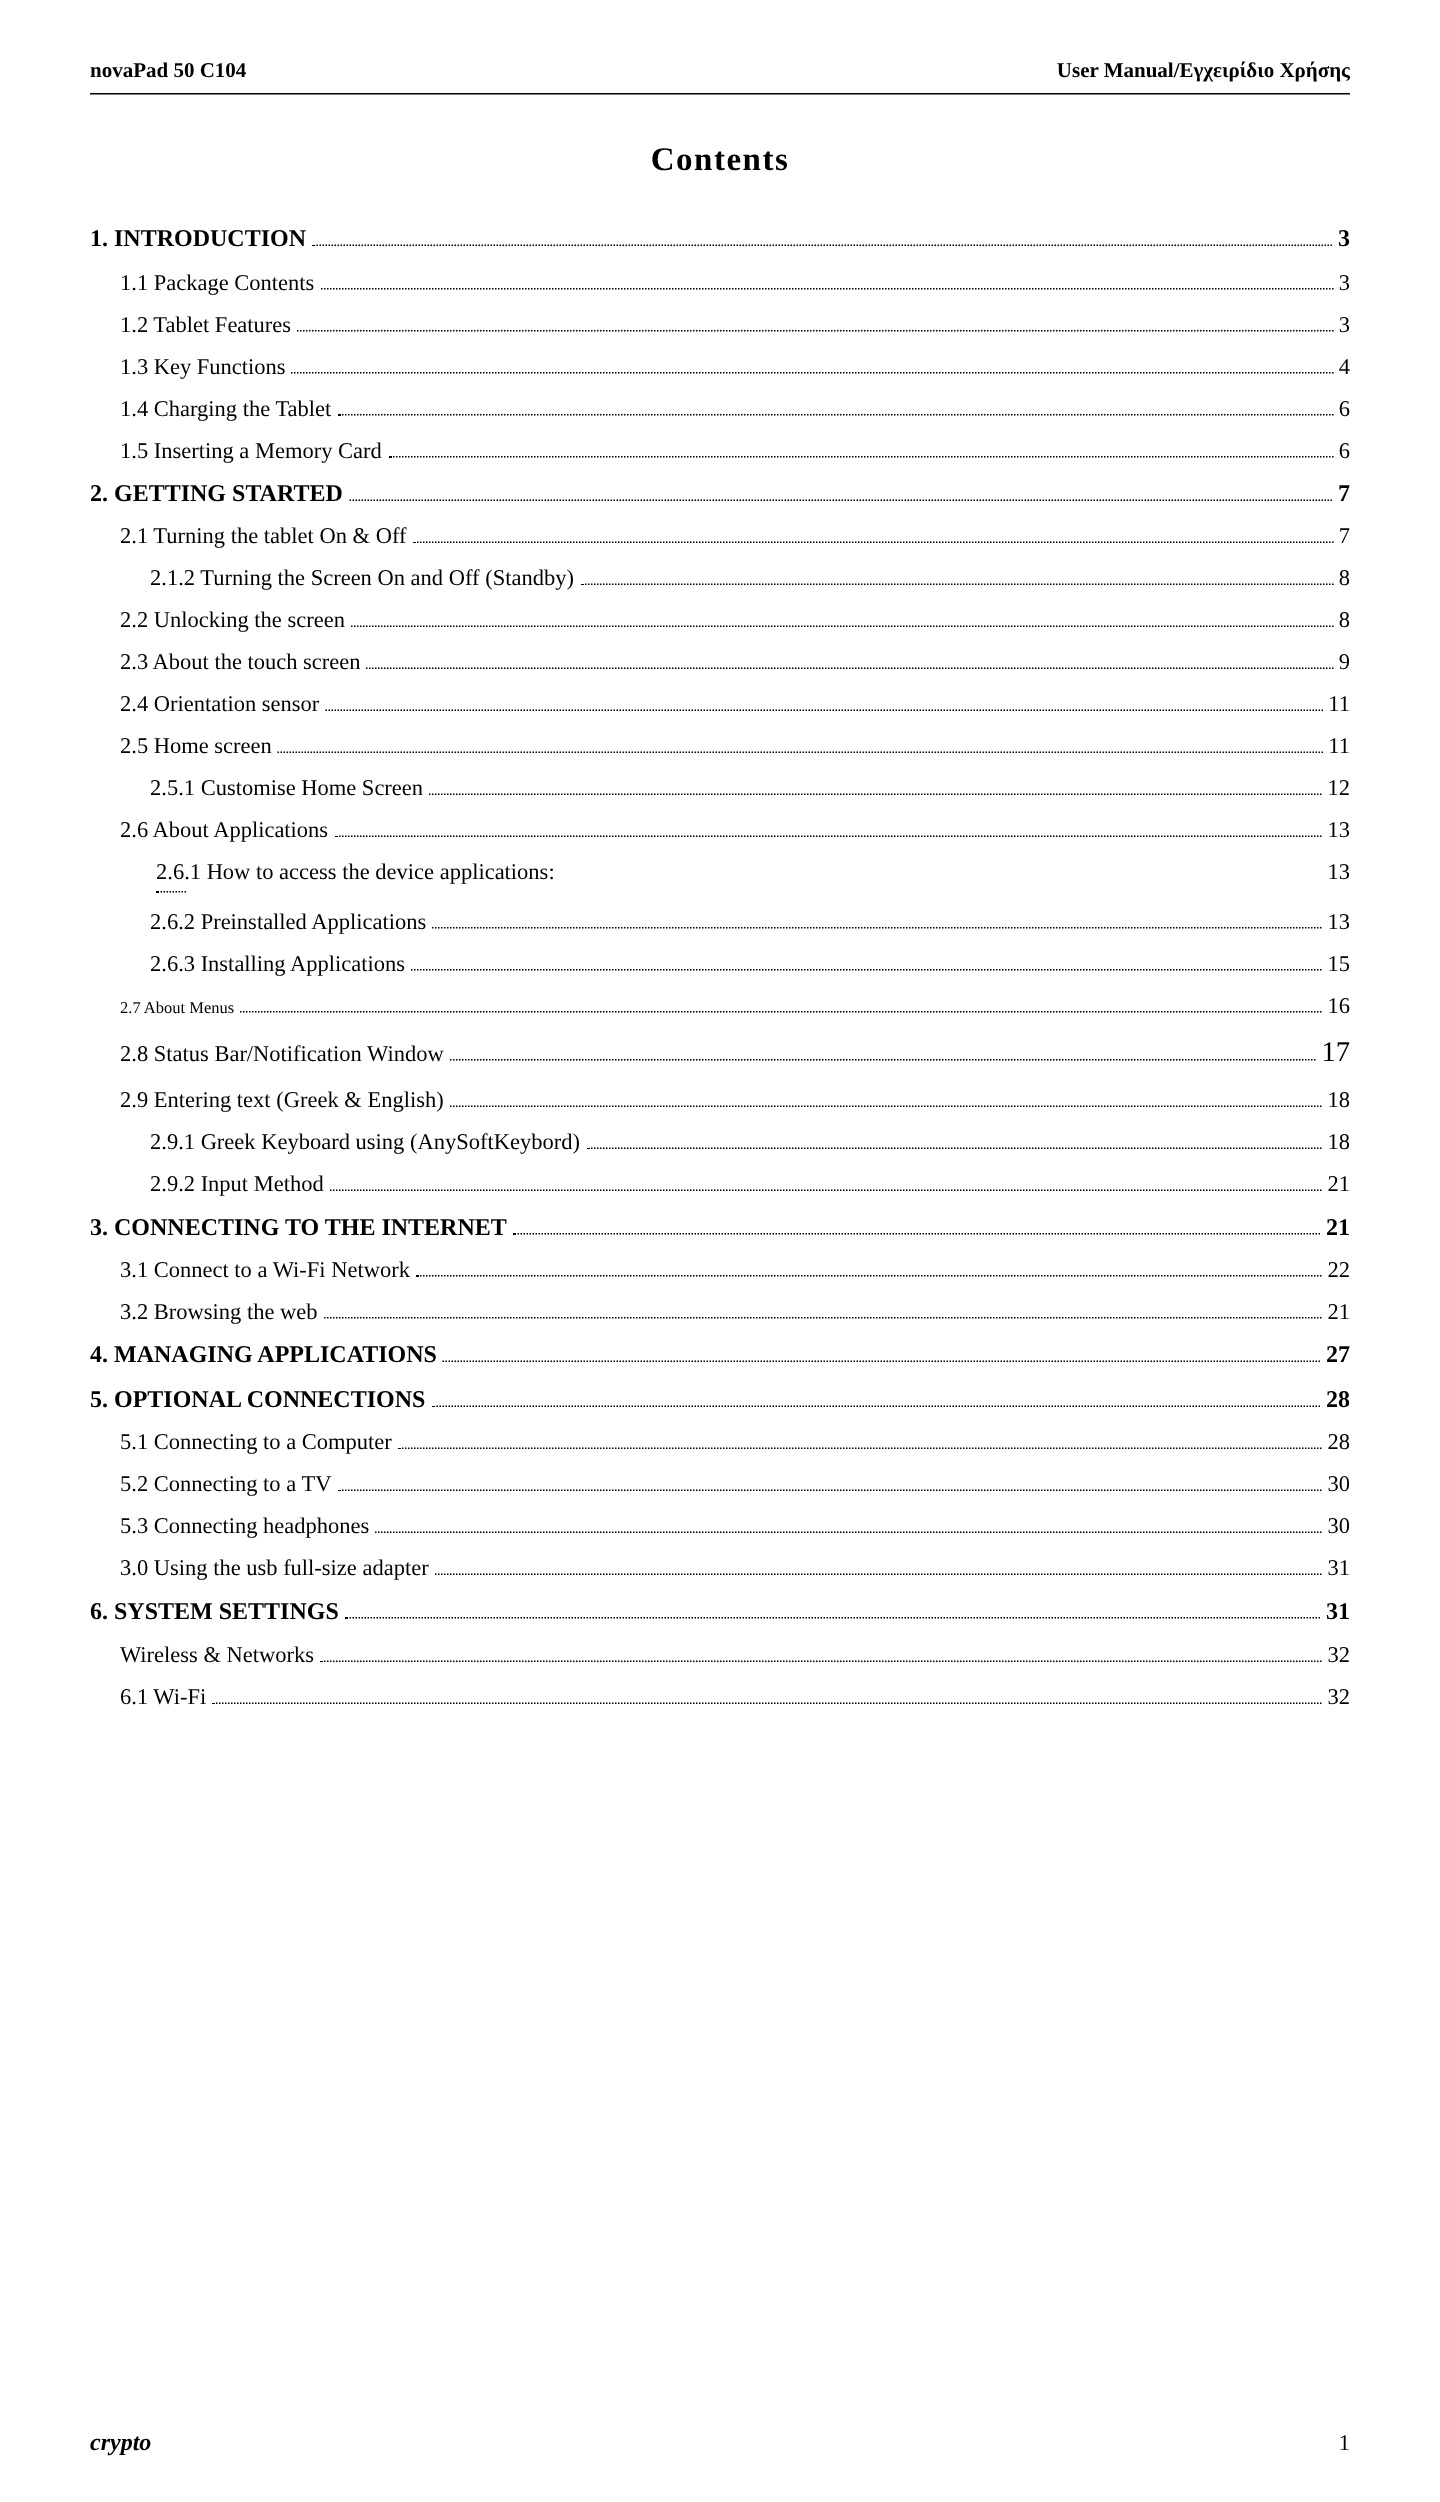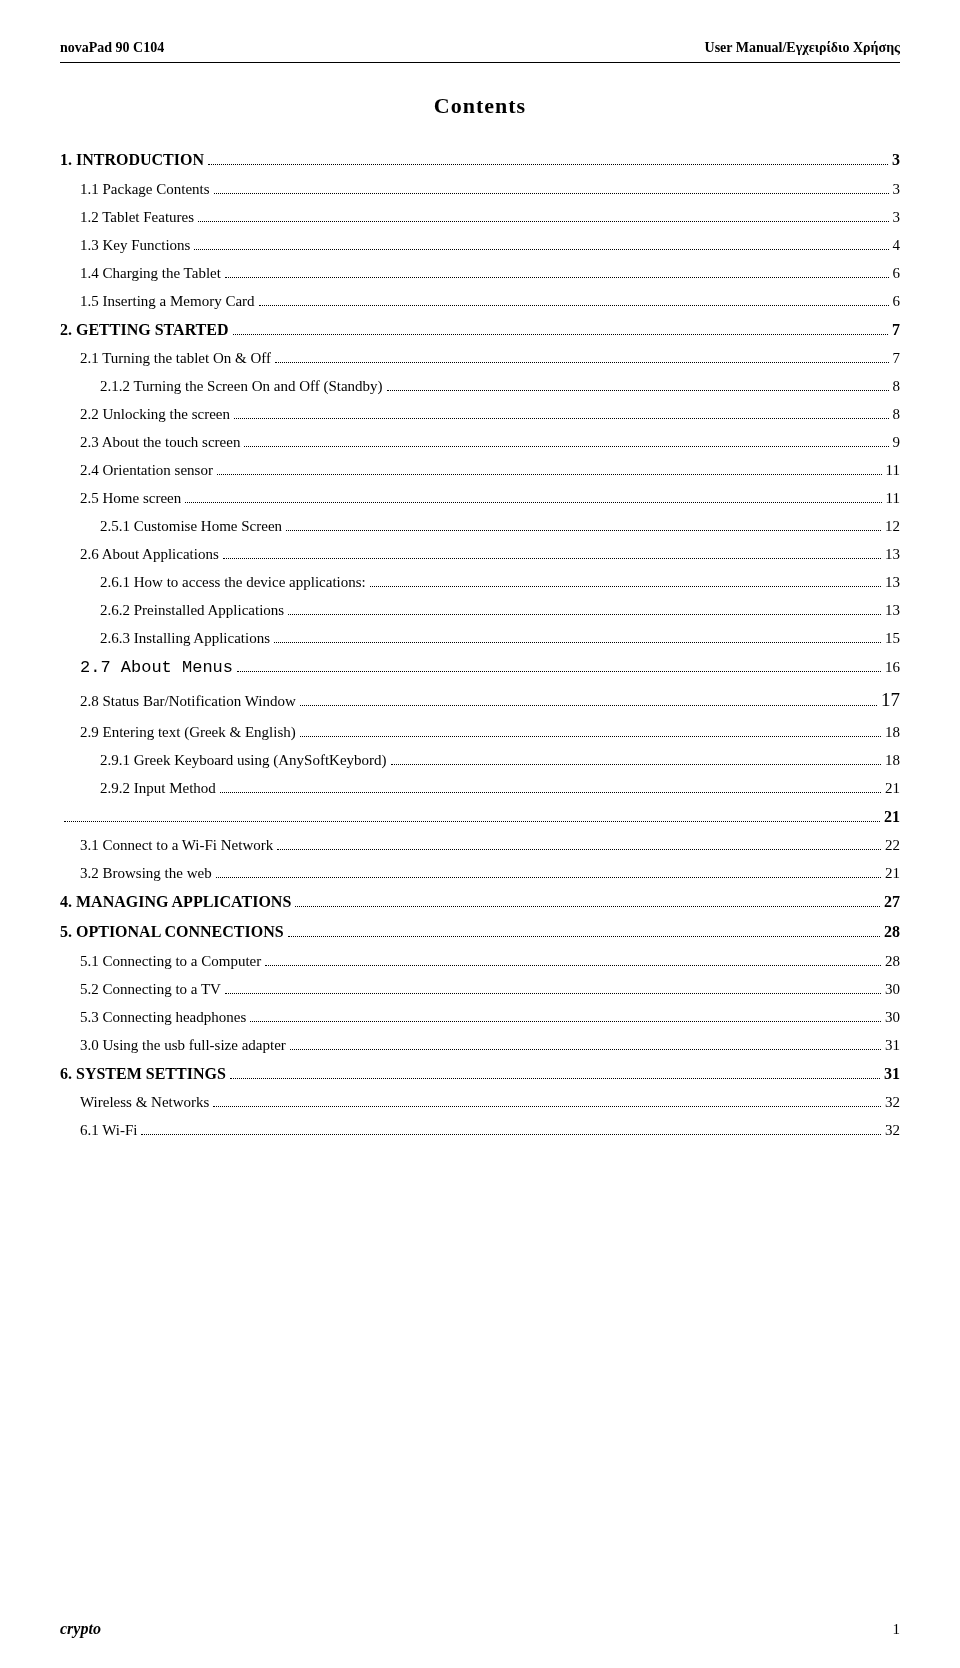--- a/index.html
+++ b/index.html
@@ -109,21 +109,21 @@
       font-size: 16px;
       color: #000;
     }
   </style>
 </head>
 <body>
 
 <div class="page-container">
 
   <div class="header">
-    <span class="header-left">novaPad 90 C104</span>
+    <span class="header-left">novaPad 50 C104</span>
     <span class="header-right">User Manual/Εγχειρίδιο Χρήσης</span>
   </div>
 
   <div class="page-title">Contents</div>
 
   <div id="toc-container">
   <div class="toc-entry">
       <div class="toc-left" style="padding-left: 0px;">
         <span class="toc-label" style="font-weight: bold; font-size: 16px;">1. INTRODUCTION</span>
         <span class="toc-dots"></span>
@@ -222,21 +222,21 @@
       <span class="toc-page" style="font-weight: normal; font-size: 15px;">12</span>
     </div>
       <div class="toc-entry">
       <div class="toc-left" style="padding-left: 20px;">
         <span class="toc-label" style="font-weight: normal; font-size: 15px;">2.6 About Applications</span>
         <span class="toc-dots"></span>
       </div>
       <span class="toc-page" style="font-weight: normal; font-size: 15px;">13</span>
     </div>
       <div class="toc-entry">
-      <div class="toc-left" style="padding-left: 40px;">
+      <div class="toc-left" style="padding-left: 40px; flex-direction: column;">
         <span class="toc-label" style="font-weight: normal; font-size: 15px;">2.6.1 How to access the device applications:</span>
         <span class="toc-dots"></span>
       </div>
       <span class="toc-page" style="font-weight: normal; font-size: 15px;">13</span>
     </div>
       <div class="toc-entry">
       <div class="toc-left" style="padding-left: 40px;">
         <span class="toc-label" style="font-weight: normal; font-size: 15px;">2.6.2 Preinstalled Applications</span>
         <span class="toc-dots"></span>
       </div>
@@ -244,21 +244,21 @@
     </div>
       <div class="toc-entry">
       <div class="toc-left" style="padding-left: 40px;">
         <span class="toc-label" style="font-weight: normal; font-size: 15px;">2.6.3 Installing Applications</span>
         <span class="toc-dots"></span>
       </div>
       <span class="toc-page" style="font-weight: normal; font-size: 15px;">15</span>
     </div>
       <div class="toc-entry">
       <div class="toc-left" style="padding-left: 20px;">
-        <span class="toc-label" style="font-weight: normal; font-size: 17px; font-family: Liberation Mono, monospace;">2.7 About Menus</span>
+        <span class="toc-label" style="font-weight: normal; font-size: 11px;">2.7 About Menus</span>
         <span class="toc-dots"></span>
       </div>
       <span class="toc-page" style="font-weight: normal; font-size: 15px;">16</span>
     </div>
       <div class="toc-entry">
       <div class="toc-left" style="padding-left: 20px;">
         <span class="toc-label" style="font-weight: normal; font-size: 15px;">2.8 Status Bar/Notification Window</span>
         <span class="toc-dots"></span>
       </div>
       <span class="toc-page" style="font-weight: normal; font-size: 19px;">17</span>
@@ -279,20 +279,21 @@
     </div>
       <div class="toc-entry">
       <div class="toc-left" style="padding-left: 40px;">
         <span class="toc-label" style="font-weight: normal; font-size: 15px;">2.9.2 Input Method</span>
         <span class="toc-dots"></span>
       </div>
       <span class="toc-page" style="font-weight: normal; font-size: 15px;">21</span>
     </div>
       <div class="toc-entry">
       <div class="toc-left" style="padding-left: 0px;">
+        <span class="toc-label" style="font-weight: bold; font-size: 16px;">3. CONNECTING TO THE INTERNET</span>
         <span class="toc-dots"></span>
       </div>
       <span class="toc-page" style="font-weight: bold; font-size: 16px;">21</span>
     </div>
       <div class="toc-entry">
       <div class="toc-left" style="padding-left: 20px;">
         <span class="toc-label" style="font-weight: normal; font-size: 15px;">3.1 Connect to a Wi-Fi Network</span>
         <span class="toc-dots"></span>
       </div>
       <span class="toc-page" style="font-weight: normal; font-size: 15px;">22</span>

